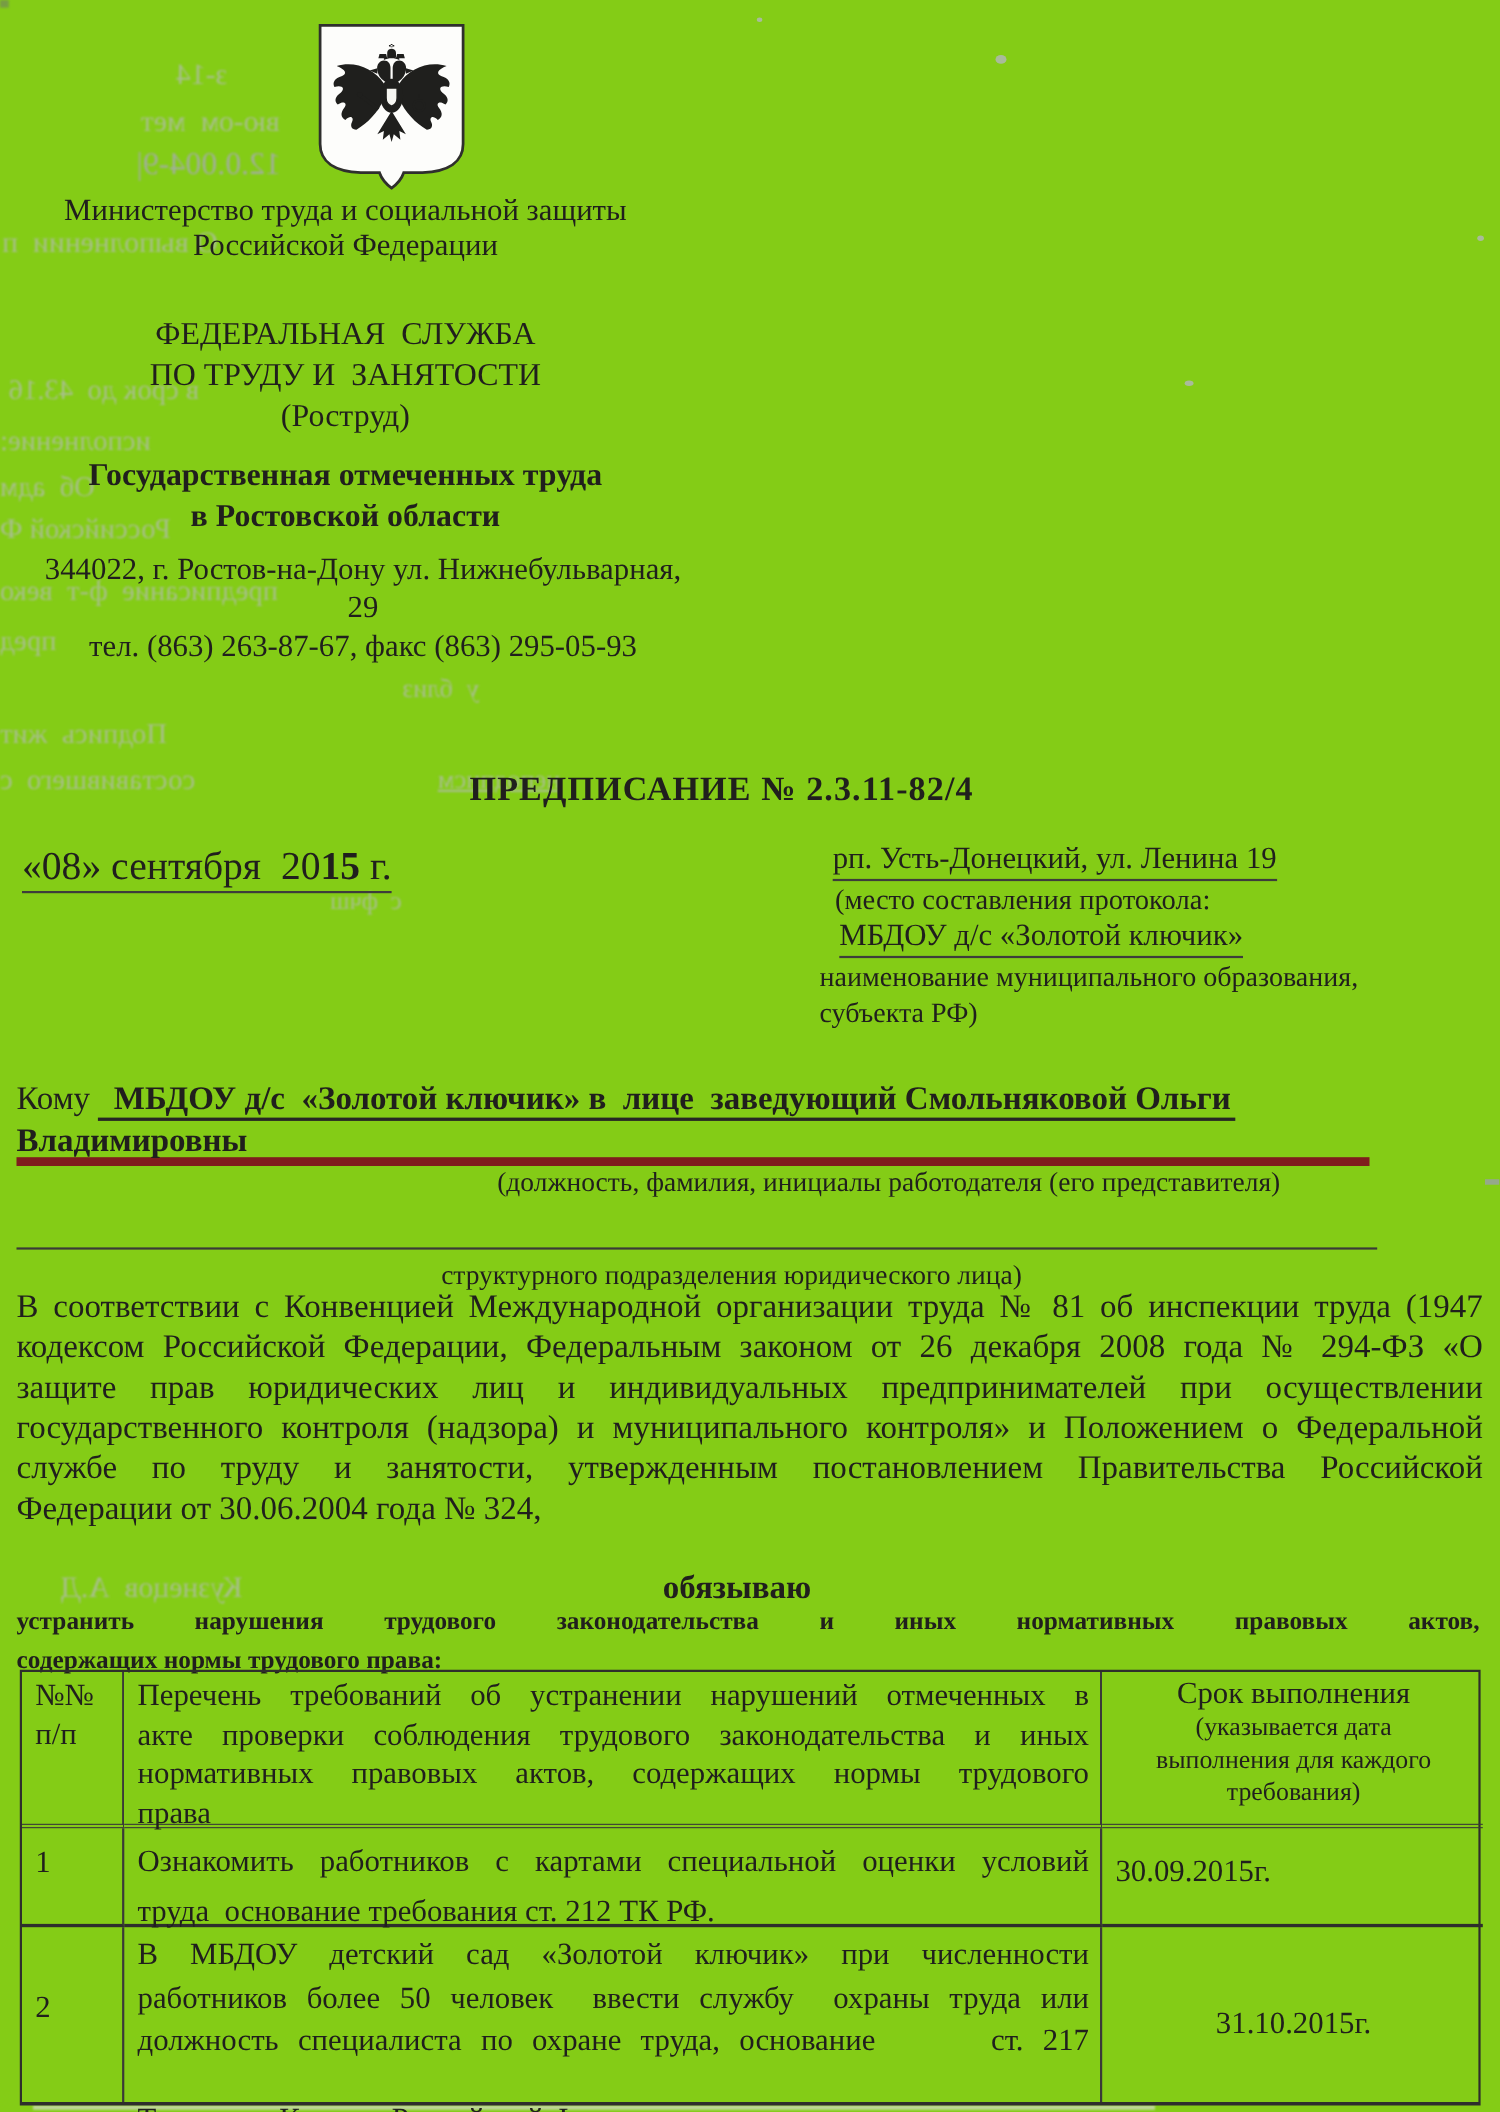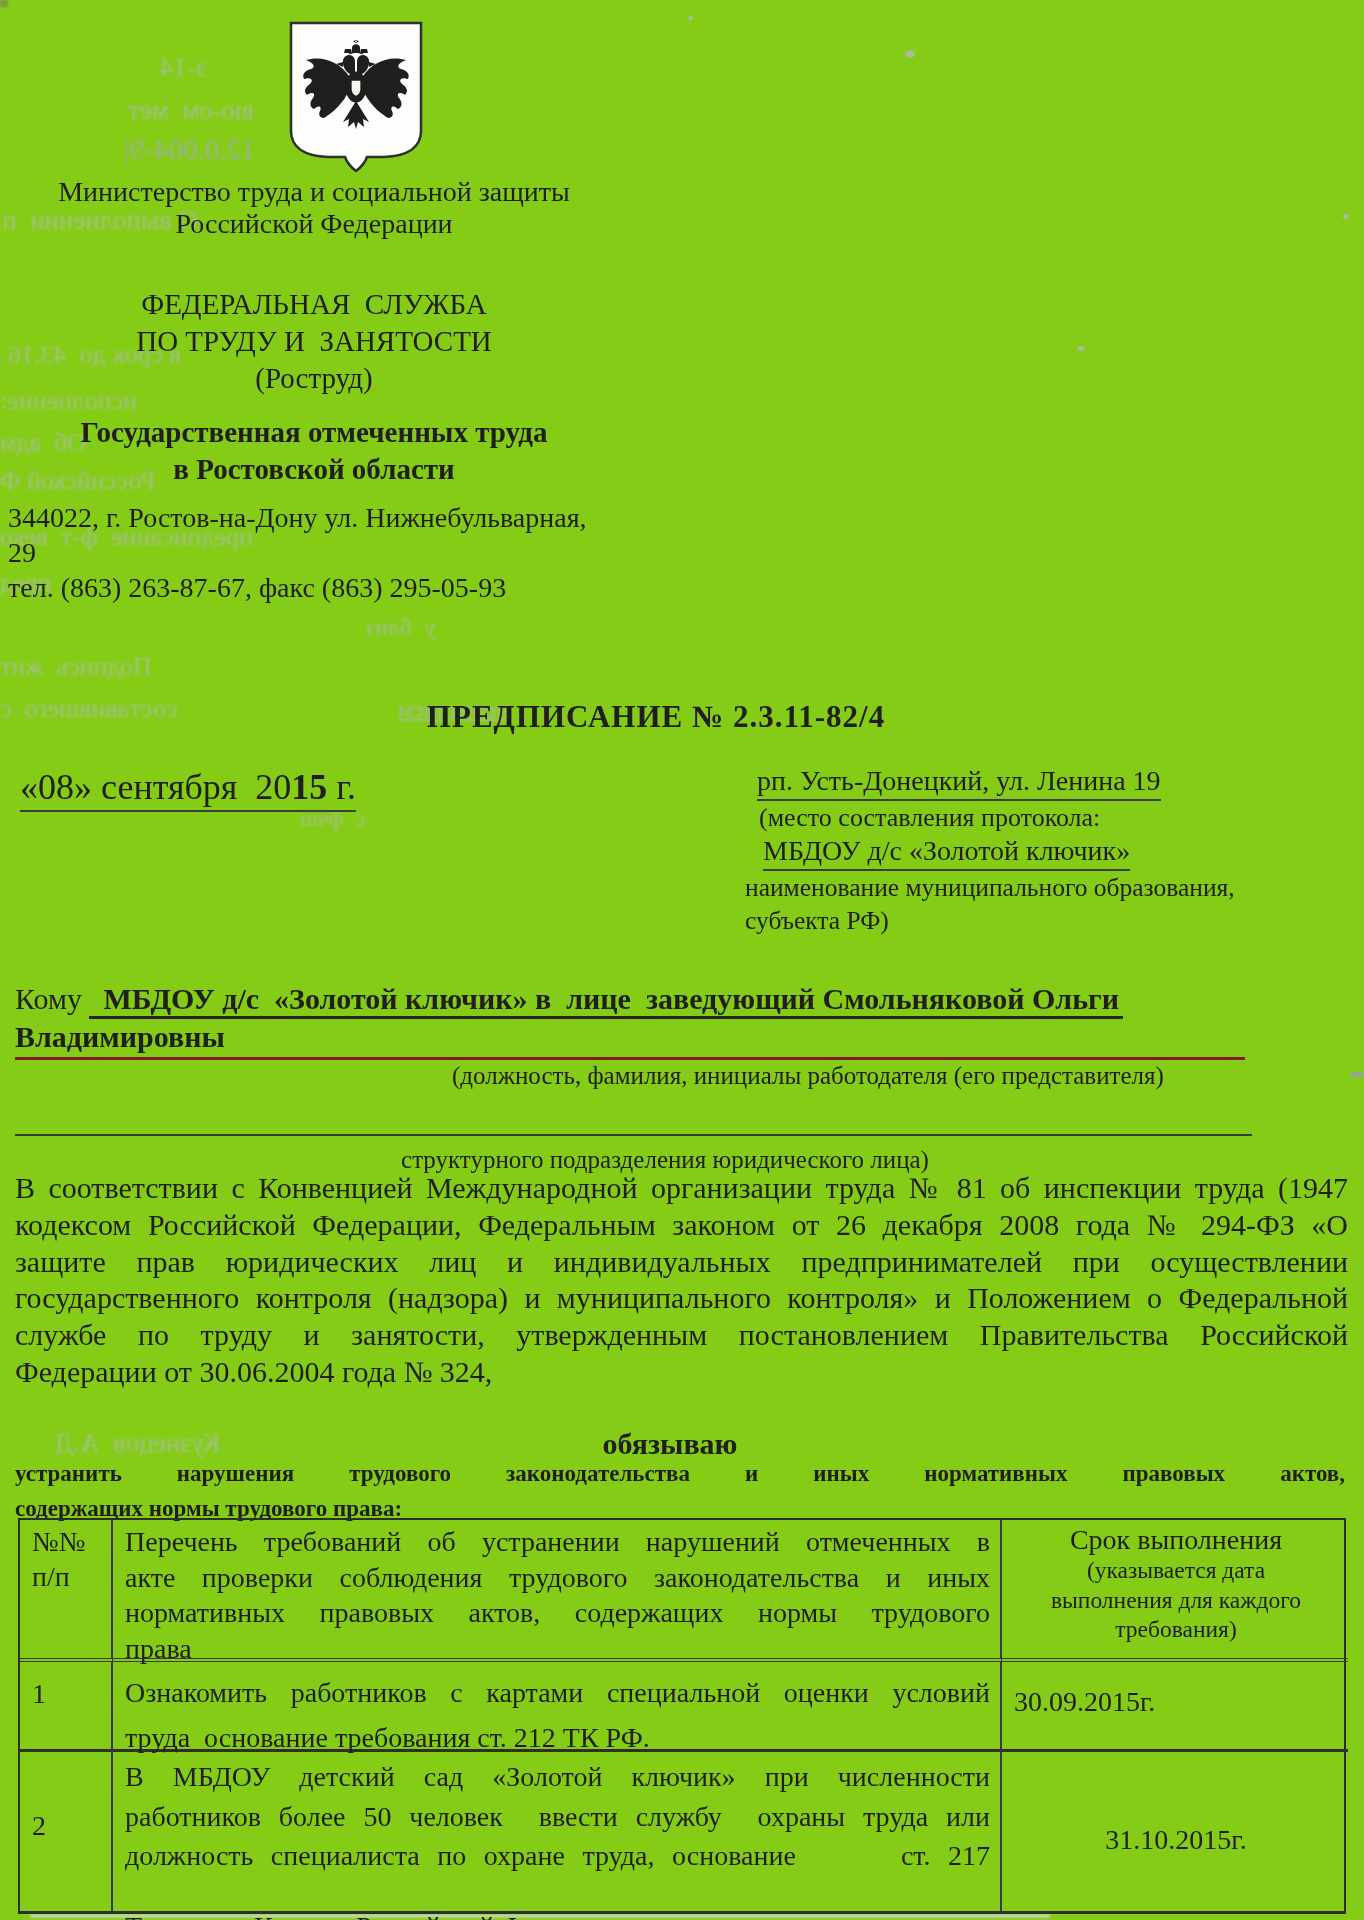--- a/index.html
+++ b/index.html
@@ -11,36 +11,36 @@
     font-family:"Liberation Serif","DejaVu Serif",serif;
   }
   .abs { position:absolute; }
   .bold { font-weight:bold; }
   .pre { white-space:pre; }
 
   
   .lh-ministry { left:8px; top:176px; width:612px; font-size:28px; line-height:32px; text-align:center; }
   .lh-service  { left:8px; top:286px; width:612px; font-size:29px; line-height:37px; text-align:center; }
   .lh-git      { left:8px; top:414px; width:612px; font-size:29px; line-height:37px; text-align:center; font-weight:bold; }
-  .lh-addr     { left:8px; top:500px; width:612px; font-size:28px; line-height:35px; text-align:left; }
+  .lh-addr     { left:24px; top:500px; width:612px; font-size:28px; line-height:35px; text-align:center; }
   .emblem      { left:287px; top:20px; }
 
   
   .doc-title { left:0; top:699px; width:1312px; text-align:center; font-weight:bold; font-size:31px; letter-spacing:1px; }
   .date-line { left:20px; top:766px; font-size:36px; }
   .u-line { display:inline-block; border-bottom:2px solid #3d3d3b; padding-bottom:2px; }
   .place { left:745px; top:764px; width:490px; font-size:25.5px; line-height:33px; }
   .place .l1 { padding-left:12px; font-size:28px; }
   .place .l2 { padding-left:14px; font-size:26px; }
   .place .l3 { padding-left:18px; font-size:28px; }
 
   
   .komu1 { left:15px; top:982px; font-size:30px; white-space:pre; }
   .komu1 .bu { font-weight:bold; border-bottom:3px solid #262624; padding:0 4px 1px 14px; white-space:pre; }
-  .komu2 { left:15px; top:1020px; width:1230px; font-size:30px; font-weight:bold; border-bottom:3px solid #7f1d1d; height:40px; }
+  .komu2 { left:15px; top:1020px; width:1230px; font-size:30px; font-weight:bold; border-bottom:8px solid #7f1d1d; height:40px; }
   .hint1 { left:452px; top:1062px; font-size:25px; }
   .hint2 { left:266px; top:1092px; font-size:25px; }
   .rule  { left:15px; top:1134px; width:1237px; height:0; border-top:2px solid #3a3a38; }
   .hint3 { left:0; top:1146px; width:1330px; text-align:center; font-size:25px; }
 
   
   .para { left:15px; top:1170px; width:1333px; font-size:30px; }
   .para .ln { line-height:36.8px; text-align:justify; text-align-last:justify; }
   .para .ln.last { text-align-last:left; }
 

